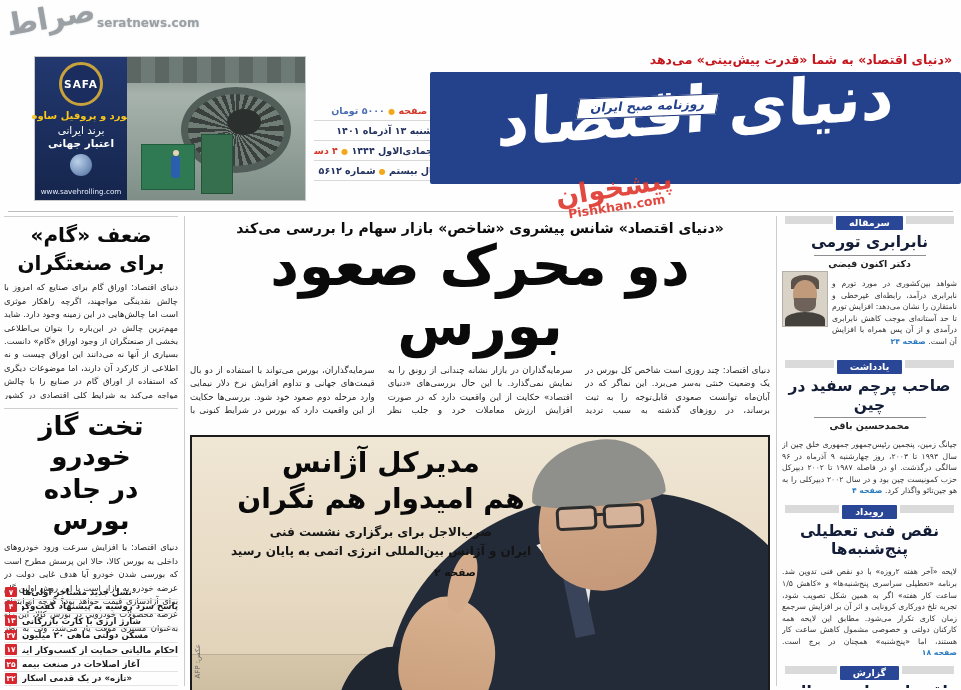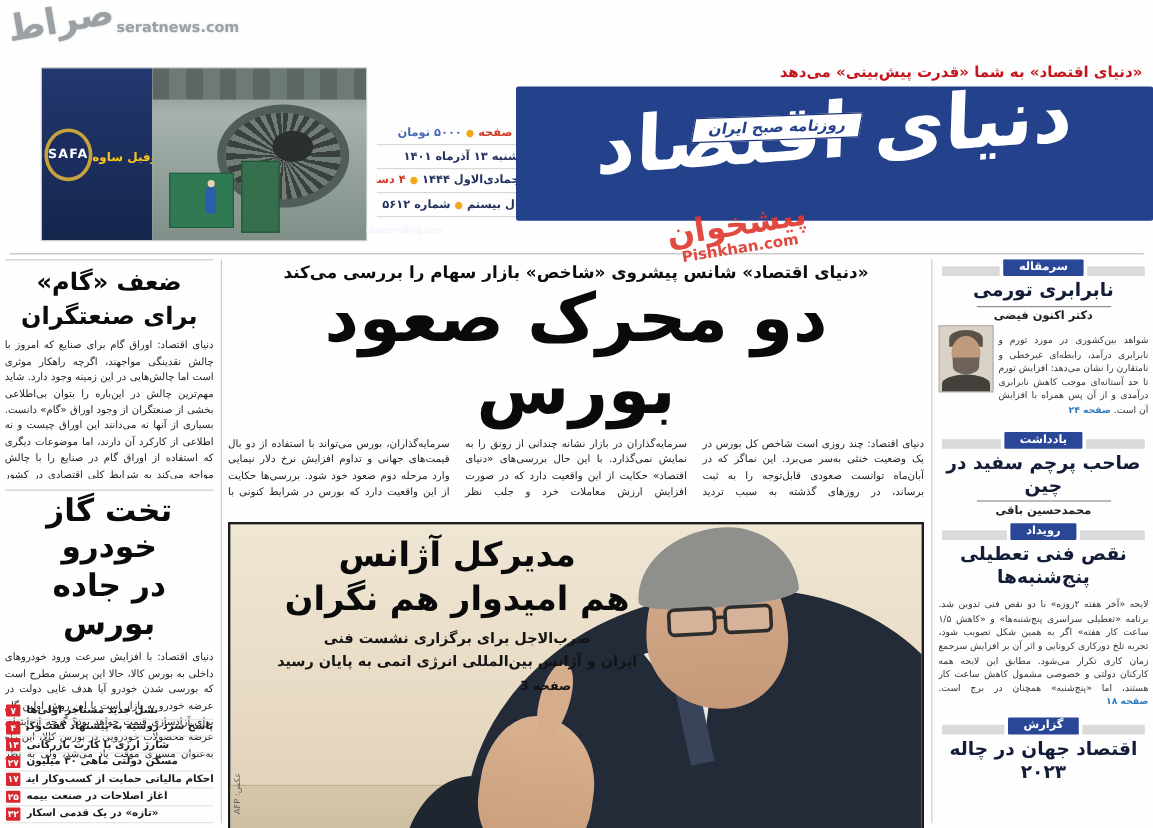--- a/index.html
+++ b/index.html
@@ -25,21 +25,21 @@
     font-size:64px;font-weight:bold;transform:rotate(-4deg) skewX(-6deg);letter-spacing:-2px;line-height:1}
   .tagline-box{position:absolute;left:148px;top:24px;background:#fff;color:#24418c;border:1px solid #1b337a;
     font-size:12.5px;font-weight:bold;padding:1px 12px 3px;transform:skewX(-12deg) rotate(-2deg)}
   .dates{left:314px;top:101px;width:128px;font-size:9.5px;font-weight:bold;color:#23325f}
   .dates .row{height:19px;line-height:19px;border-bottom:1px solid #d8d8d8;text-align:right;white-space:nowrap;overflow:hidden}
   .dates .red{color:#d33a2a}.dates .blue{color:#4a6cb3}
   .dates .dot{color:#f2a818;font-size:8px}
 
   
   .ad{left:34px;top:56px;width:270px;height:143px;display:flex;direction:ltr;border:1px solid #c9c9c9;z-index:4}
-  .ad-panel{width:92px;background:linear-gradient(180deg,#22386f,#15254c);color:#fff;display:flex;flex-direction:row;align-items:center;padding:5px 2px 4px;box-sizing:border-box}
+  .ad-panel{width:92px;background:linear-gradient(180deg,#22386f,#15254c);color:#fff;display:flex;flex-direction:column;align-items:center;padding:5px 2px 4px;box-sizing:border-box}
   .ad-logo{width:38px;height:38px;border-radius:50%;border:3px solid #c8a23c;background:#1b2d5e;display:flex;align-items:center;justify-content:center;font-size:10.5px;font-weight:bold;letter-spacing:1px}
   .ad-l1{color:#f8c61c;font-size:10px;font-weight:bold;margin-top:4px;white-space:nowrap}
   .ad-l2{font-size:10.5px;font-weight:normal;margin-top:3px;letter-spacing:2px;white-space:nowrap}
   .ad-l3{font-size:10.5px;font-weight:bold;margin-top:1px;letter-spacing:2px;white-space:nowrap}
   .ad-globe{width:22px;height:22px;border-radius:50%;background:radial-gradient(circle at 35% 35%,#bcd2ea,#49699b);margin-top:5px}
   .ad-url{font-size:7.2px;margin-top:auto;direction:ltr;color:#e8eefb}
   .ad-photo{flex:1;position:relative;background:linear-gradient(180deg,#77837f 0%,#a7b2ac 26%,#94a29b 60%,#7f8f87 100%);overflow:hidden}
   .ad-ceil{position:absolute;left:0;right:0;top:0;height:26px;background:repeating-linear-gradient(90deg,#5c6663 0 14px,#6e7a76 14px 28px)}
   .ad-coil{position:absolute;right:14px;top:30px;width:96px;height:72px;border-radius:50%;
     background:repeating-conic-gradient(#3a403d 0 7deg,#707c76 7deg 14deg);border:7px solid #515d58}
@@ -96,21 +96,21 @@
   .l-sep{border-top:1px solid #cfcfcf;margin:7px 0 2px}
   .today{position:absolute;left:0;right:0;bottom:2px}
   .today-head{height:16px;line-height:16px;background:linear-gradient(180deg,#fac43e,#ef9c15);color:#c4161c;
     font-size:10.5px;font-weight:bold;text-align:center;border-radius:2px}
   .today-item{display:flex;direction:ltr;align-items:center;height:13.4px;border-bottom:1px solid #e4e4e4}
   .t-num{width:12px;height:10.5px;background:#d7282f;color:#fff;font-size:7.5px;font-weight:bold;text-align:center;line-height:11px;border-radius:1px;flex:none;margin-left:1px}
   .t-label{direction:rtl;text-align:left;font-size:8.6px;font-weight:bold;color:#1c1c1c;margin-left:5px;white-space:nowrap;overflow:hidden}
 
   
   .sec{margin-bottom:5px}
-  .sec-head{display:flex;align-items:flex-end;height:14px;margin-bottom:3px}
+  .sec-head{display:flex;align-items:flex-start;height:14px;margin-bottom:3px}
   .sec-head .gray{flex:1;height:8px;background:#dadada;margin:0 3px}
   .sec-tag{background:#2a4697;color:#fff;font-size:9.5px;font-weight:bold;padding:1px 13px 2px;border-radius:1px;white-space:nowrap}
   .sec-title{text-align:center;font-size:15.5px;font-weight:bold;color:#141d38;line-height:1.2;margin:1px 0}
   .author-rule{width:64%;margin:3px auto 2px;border-top:1px solid #8f8f8f}
   .sec-author{text-align:center;font-size:9.5px;font-weight:bold;color:#222;margin-bottom:2px}
   .sec-body{font-size:7.7px;line-height:1.5;text-align:justify;color:#333}
   .sec-row{display:flex;direction:ltr;gap:4px;margin-top:2px}
   .portrait{width:44px;height:54px;flex:none;position:relative;background:#d9d3c7;border:1px solid #b5b0a5;overflow:hidden}
   .p-head{position:absolute;left:10px;top:8px;width:24px;height:28px;border-radius:50% 50% 45% 45%;background:#c19a7c}
   .p-hair{position:absolute;left:8px;top:3px;width:28px;height:14px;border-radius:50% 50% 0 0;background:#5c5148}
@@ -200,21 +200,21 @@
     <div class="sleeve"></div>
     <div class="hand"></div>
     <div class="thumb"></div>
     <div class="ph-text">
       <div class="ph-t">مدیرکل آژانس</div>
       <div class="ph-t">هم امیدوار هم نگران</div>
       <div class="ph-s">
         <div>ضرب‌الاجل برای برگزاری نشست فنی</div>
         <div>ایران و آژانس بین‌المللی انرژی اتمی به پایان رسید</div>
       </div>
-      <div class="ph-ref">صفحه 3</div>
+      <div class="ph-ref">صفحه ۲</div>
     </div>
     <div class="ph-credit">عکس: AFP</div>
   </div>
 </div>
 
 <div class="abs col-left">
   <div class="l-art1">
     <div class="l-title t-big">ضعف «گام»</div>
     <div class="l-title t-big">برای صنعتگران</div>
     <p class="l-body b1"><span>دنیای اقتصاد: اوراق گام برای صنایع که امروز با چالش نقدینگی مواجهند، اگرچه راهکار موثری است اما چالش‌هایی در این زمینه وجود دارد. شاید مهم‌ترین چالش در این‌باره را بتوان بی‌اطلاعی بخشی از صنعتگران از وجود اوراق «گام» دانست. بسیاری از آنها نه می‌دانند این اوراق چیست و نه اطلاعی از کارکرد آن دارند، اما موضوعات دیگری که استفاده از اوراق گام در صنایع را با چالش مواجه می‌کند به شرایط کلی اقتصادی در کشور برمی‌گردد. با در نظر گرفتن نرخ تورم و تولید، قیمت‌گذاری دستوری و عوارض صادراتی و مواردی از این دست، تولید از نظر اغلب فعالان به‌صرفه نیست و این اوراق نمی‌تواند وضعیت را تغییر دهد.</span> </p>
@@ -282,20 +282,21 @@
 
   <div class="sec">
     <div class="sec-head">
       <div class="gray"></div>
         <div class="sec-tag">یادداشت</div>
         <div class="gray"></div>
     </div>
     <div class="sec-title">صاحب پرچم سفید در چین</div>
     <div class="author-rule"></div>
     <div class="sec-author">محمدحسین باقی</div>
+    <p class="sec-body"><span>جیانگ زمین، پنجمین رئیس‌جمهور جمهوری خلق چین از سال ۱۹۹۳ تا ۲۰۰۳، روز چهارشنبه ۹ آذرماه در ۹۶ سالگی درگذشت. او در فاصله ۱۹۸۷ تا ۲۰۰۲ دبیرکل حزب کمونیست چین بود و در سال ۲۰۰۲ دبیرکلی را به هو جین‌تائو واگذار کرد.</span> <span class="pref">صفحه ۴</span></p>
   </div>
 
   <div class="sec">
     <div class="sec-head">
       <div class="gray"></div>
         <div class="sec-tag">رویداد</div>
         <div class="gray"></div>
     </div>
     <div class="sec-title">نقص فنی تعطیلی پنج‌شنبه‌ها</div>
     <p class="sec-body"><span>لایحه «آخر هفته ۲روزه» با دو نقص فنی تدوین شد. برنامه «تعطیلی سراسری پنج‌شنبه‌ها» و «کاهش ۱/۵ ساعت کار هفته» اگر به همین شکل تصویب شود، تجربه تلخ دورکاری کرونایی و اثر آن بر افزایش سرجمع زمان کاری تکرار می‌شود. مطابق این لایحه همه کارکنان دولتی و خصوصی مشمول کاهش ساعت کار هستند، اما «پنج‌شنبه» همچنان در برج است.</span> <span class="pref">صفحه ۱۸</span></p>

